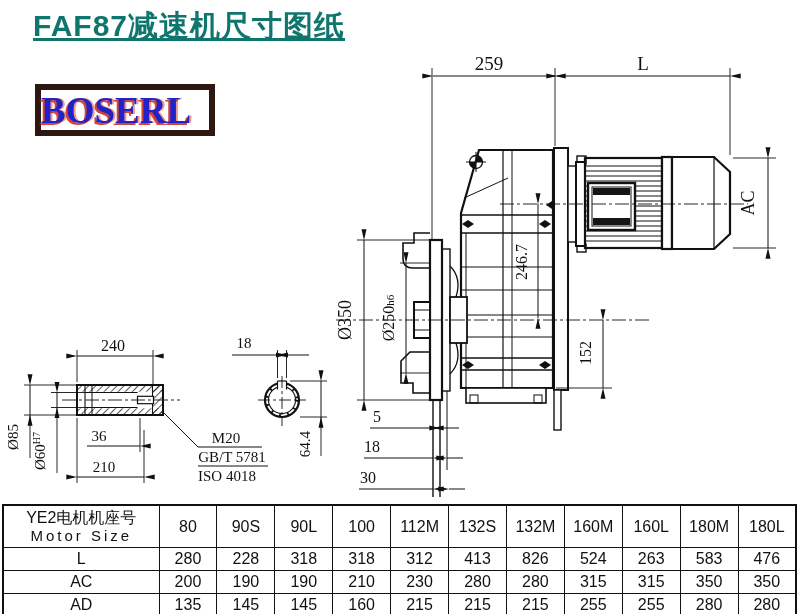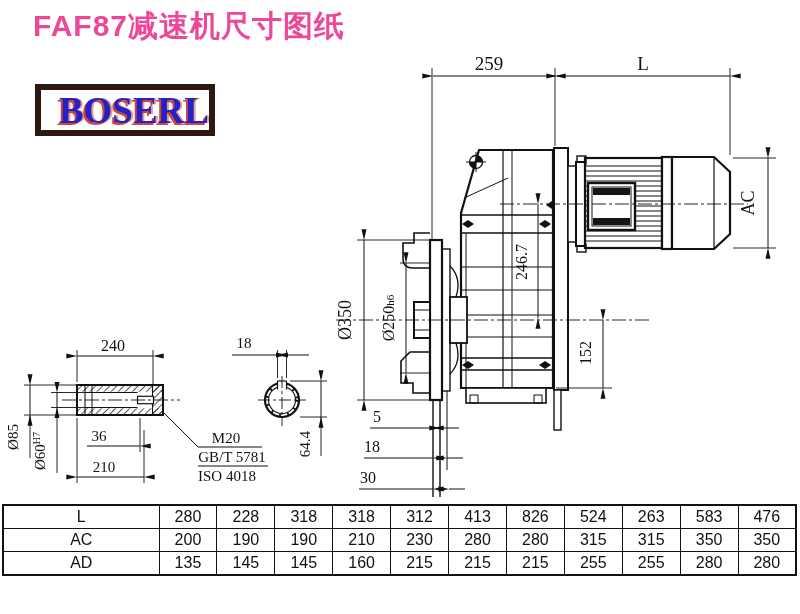--- a/index.html
+++ b/index.html
@@ -1,21 +1,21 @@
 <!DOCTYPE html>
 <html><head>
 <meta charset="utf-8">
 <style>
   html,body{margin:0;padding:0;background:#ffffff;}
   #page{position:relative;width:800px;height:614px;background:#fff;overflow:hidden;
         font-family:"Liberation Sans",sans-serif;color:#111;}
   #title{position:absolute;left:33px;top:6px;font-size:30px;font-weight:bold;
-         letter-spacing:1px;color:#ec4899;white-space:nowrap;}
+         letter-spacing:1px;color:#0f766e;white-space:nowrap;text-decoration:underline;}
   #logo{position:absolute;left:35px;top:84px;width:168px;height:40px;
-        border:6px solid #2e1710;background:#fff;display:flex;align-items:center;justify-content:flex-end;}
+        border:6px solid #2e1710;background:#fff;display:flex;align-items:center;justify-content:flex-start;}
   #logo span{font-family:"Liberation Serif",serif;font-weight:bold;font-size:37px;
         color:#2222c8;line-height:1;text-shadow:-2px 2px 0 rgba(205,35,20,.85),2px 0 0 rgba(205,35,20,.45);}
   svg#drw{position:absolute;left:0;top:0;}
   svg text{font-family:"Liberation Serif",serif;fill:#111;}
   table#mtbl{position:absolute;left:2px;top:504px;width:795px;border-collapse:collapse;
         table-layout:fixed;font-size:16px;color:#111;}
   table#mtbl td,table#mtbl th{border:1.6px solid #111;text-align:center;vertical-align:middle;
         padding:0;height:22px;font-weight:normal;overflow:hidden;white-space:nowrap;}
   table#mtbl tr.hdr td,table#mtbl tr.hdr th{height:41px;}
   table#mtbl{border:2.5px solid #111;}
@@ -262,20 +262,37 @@
         <col>
         <col>
         <col>
         <col>
         <col>
         <col>
         <col>
         <col>
   </colgroup>
   <tbody>
+        <tr class="hdr">
+    <th>
+      <div class="hcn">YE2电机机座号</div>
+      <div class="hen">Motor Size</div>
+    </th>
+    <th>80</th>
+    <th>90S</th>
+    <th>90L</th>
+    <th>100</th>
+    <th>112M</th>
+    <th>132S</th>
+    <th>132M</th>
+    <th>160M</th>
+    <th>160L</th>
+    <th>180M</th>
+    <th>180L</th>
+  </tr>
   <tr>
     <td>L</td>
     <td>280</td>
     <td>228</td>
     <td>318</td>
     <td>318</td>
     <td>312</td>
     <td>413</td>
     <td>826</td>
     <td>524</td>

